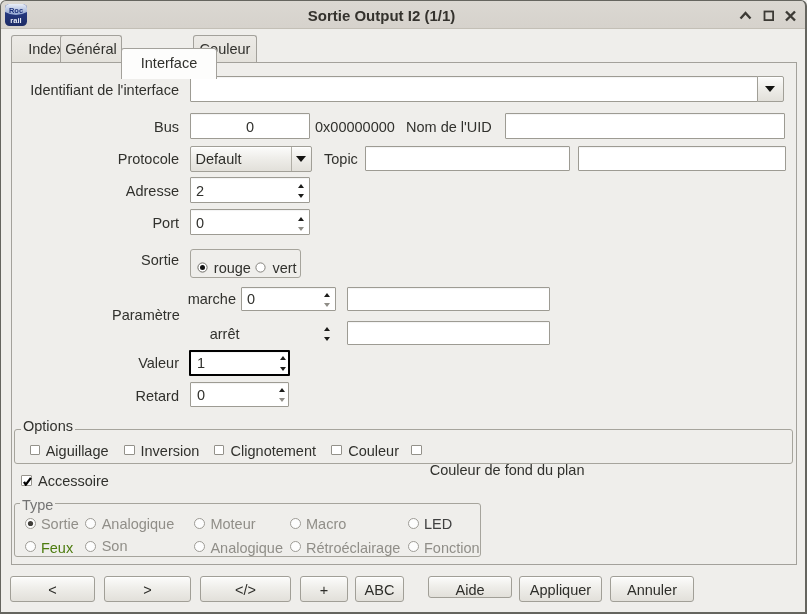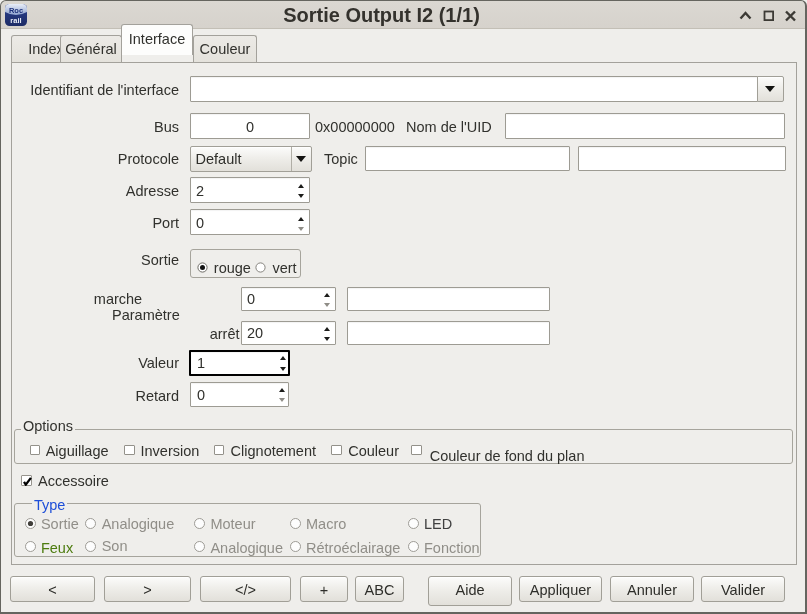--- a/index.html
+++ b/index.html
@@ -1,19 +1,19 @@
 <!DOCTYPE html>
 <html><head><meta charset="utf-8"><style>
 *{margin:0;padding:0;box-sizing:border-box}
 html,body{width:807px;height:614px;overflow:hidden;font-family:"Liberation Sans",sans-serif}
 #page{position:relative;width:807px;height:614px;background:#efeeeb;font-size:14.5px;color:#31312d}
 .abs{position:absolute}
 #frame{position:absolute;inset:0;border:1px solid #65655f;border-right-width:2px;border-bottom-width:2px;border-radius:6px 6px 0 0;pointer-events:none;z-index:50}
 #titlebar{position:absolute;left:1px;top:1px;width:804px;height:28px;background:linear-gradient(#dbd8d2,#d6d2cc);border-radius:5px 5px 0 0;border-bottom:1px solid #c3bfb6}
-#title{position:absolute;left:0;top:0;width:763px;height:28px;line-height:31px;text-align:center;font-weight:bold;font-size:20px;color:#34322d}
+#title{position:absolute;left:0;top:0;width:763px;height:28px;line-height:31px;text-align:center;font-weight:bold;font-size:15px;color:#34322d}
 .lbl{position:absolute;white-space:nowrap;line-height:17px}
 .rlbl{position:absolute;left:0;width:179px;text-align:right;white-space:nowrap;line-height:17px}
 .inp{position:absolute;background:#fff;border:1px solid #9d9b93;border-radius:1px;box-shadow:inset 0 1px 1px rgba(0,0,0,.05)}
 .btn{position:absolute;background:linear-gradient(#fcfcfb,#efeeea 45%,#e2e0da);border:1px solid #a19f97;box-shadow:inset 0 1px 0 rgba(255,255,255,.8);border-radius:3px;text-align:center;color:#2e2e2a}
 .grp{position:absolute;border:1px solid #a6a49c;border-radius:3px}
 .glbl{position:absolute;background:#efeeeb;padding:0 2px;white-space:nowrap}
 .aup{position:absolute;width:0;height:0;border-left:3.5px solid transparent;border-right:3.5px solid transparent;border-bottom:4px solid #1c1c1a}
 .adn{position:absolute;width:0;height:0;border-left:3.5px solid transparent;border-right:3.5px solid transparent;border-top:4px solid #1c1c1a}
 .adng{border-top-color:#8f8d87}
 .dar{position:absolute;width:0;height:0;border-left:5.5px solid transparent;border-right:5.5px solid transparent;border-top:6.5px solid #131311}
@@ -45,21 +45,21 @@
     <path d="M1.5 8.5 L6.5 3 L11.5 8.5" stroke="#3c3a35" stroke-width="2.4" fill="none"></path>
     <rect x="25.5" y="1.5" width="8.6" height="8.6" stroke="#3c3a35" stroke-width="1.8" fill="none"></rect>
     <path d="M47 1.5 L56 10.5 M56 1.5 L47 10.5" stroke="#3c3a35" stroke-width="2.4" fill="none"></path>
   </svg>
 
   <div class="abs" style="left:11px;top:62px;width:786px;height:503px;border:1px solid #a3a19b;background:#efeeeb"></div>
 
   <div class="tab" style="left:11px;width:70px">Index</div>
   <div class="tab" style="left:60px;width:62px">Général</div>
   <div class="tab" style="left:193px;width:64px">Couleur</div>
-  <div class="tab" style="left:121px;top:24px;height:31px;width:72px;background:#fdfdfc;line-height:28px;z-index:2">Interface</div>
+  <div class="tab" style="left:121px;top:48px;height:31px;width:96px;background:#fdfdfc;line-height:28px;z-index:2">Interface</div>
 
   <div class="rlbl" style="top:81.5px">Identifiant de l'interface</div>
   <div class="inp" style="left:190px;top:76px;width:568px;height:26px"></div>
   <div class="btn" style="left:757px;top:76px;width:27px;height:26px;border-radius:0 2px 2px 0"></div>
   <div class="dar" style="left:765px;top:86px"></div>
 
   <div class="rlbl" style="top:119px">Bus</div>
   <div class="inp" style="left:190px;top:113px;width:120px;height:26px;text-align:center;line-height:26px">0</div>
   <div class="lbl" style="left:315px;top:119px">0x00000000</div>
   <div class="lbl" style="left:406px;top:119px">Nom de l'UID</div>
@@ -89,27 +89,26 @@
       <circle cx="5.5" cy="5.5" r="4.6" fill="#fff" stroke="#6e6c66" stroke-width="1"></circle>
       <circle cx="5.5" cy="5.5" r="2.5" fill="#121212"></circle>
     </svg>
   <div class="lbl" style="left:213.8px;top:259.8px">rouge</div>
   <svg class="abs" style="left:255px;top:261.5px" width="11" height="11">
       <circle cx="5.5" cy="5.5" r="4.6" fill="#fff" stroke="#85837d" stroke-width="1"></circle>
     </svg>
   <div class="lbl" style="left:272.4px;top:259.8px">vert</div>
 
   <div class="lbl" style="left:112px;top:306.5px">Paramètre</div>
-  <div class="lbl" style="left:0;top:290.5px;width:236px;text-align:center">marche</div>
+  <div class="lbl" style="left:0;top:290.5px;width:236px;text-align:right">marche</div>
   <div class="inp" style="left:241px;top:287px;width:95px;height:24px;line-height:23px;padding-left:5px">0</div>
   <div class="aup" style="left:324px;top:292.5px"></div>
   <div class="adn adng" style="left:324px;top:302.5px"></div>
   <div class="inp" style="left:347px;top:287px;width:203px;height:24px"></div>
   <div class="lbl" style="left:0;top:326px;width:239.5px;text-align:right">arrêt</div>
-  <div class="inp" style="left:241px;top:321px;width:95px;height:24px;line-height:23px;padding-left:5px">20</div>
   <div class="aup" style="left:324px;top:326.5px"></div>
   <div class="adn" style="left:324px;top:336.5px"></div>
   <div class="inp" style="left:347px;top:321px;width:203px;height:24px"></div>
 
   <div class="rlbl" style="top:355px">Valeur</div>
   <div class="inp" style="left:189px;top:350px;width:101px;height:26px;border:2px solid #000;line-height:22px;padding-left:6px">1</div>
   <div class="aup" style="left:279.5px;top:356px"></div>
   <div class="adn" style="left:279.5px;top:366.5px"></div>
 
   <div class="rlbl" style="top:387.5px">Retard</div>
@@ -121,30 +120,30 @@
   <div class="glbl" style="left:21px;top:418px">Options</div>
   <div class="chk" style="left:29.5px;top:444.5px"></div>
     <div class="lbl" style="left:45.7px;top:442.5px">Aiguillage</div>
   <div class="chk" style="left:124.3px;top:444.5px"></div>
     <div class="lbl" style="left:140.5px;top:442.5px">Inversion</div>
   <div class="chk" style="left:213.6px;top:444.5px"></div>
     <div class="lbl" style="left:230.6px;top:442.5px">Clignotement</div>
   <div class="chk" style="left:331.4px;top:444.5px"></div>
     <div class="lbl" style="left:348.2px;top:442.5px">Couleur</div>
   <div class="chk" style="left:411px;top:444.5px"></div>
-    <div class="lbl" style="left:429.7px;top:448px">Couleur de fond du plan</div>
+    <div class="lbl" style="left:429.7px;top:462px">Couleur de fond du plan</div>
 
   <div class="chk" style="left:21px;top:475px;width:11px;height:11px;border-color:#97948d"></div>
   <svg class="abs" style="left:22.5px;top:476.5px" width="9" height="9">
       <path d="M1 4.8 L2.8 7.6 L7.9 0.9" stroke="#000" stroke-width="2.3" fill="none"></path>
     </svg>
   <div class="lbl" style="left:38px;top:472.5px">Accessoire</div>
 
   <div class="grp" style="left:14px;top:503px;width:467px;height:54px"></div>
-  <div class="glbl" style="left:32px;top:497px;color:#1d4ed8">Type</div>
+  <div class="glbl" style="left:20px;top:497px;color:#737373">Type</div>
   <svg class="abs" style="left:24.5px;top:517.5px" width="11" height="11">
       <circle cx="5.5" cy="5.5" r="5" fill="#fdfdfd" stroke="#9d9b95" stroke-width="1"></circle>
       <circle cx="5.5" cy="5.5" r="2.6" fill="#403e3a"></circle>
     </svg>
   <div class="lbl" style="left:40.9px;top:516px;color:#908e88">Sortie</div>
   <svg class="abs" style="left:85.3px;top:517.5px" width="11" height="11">
       <circle cx="5.5" cy="5.5" r="5" fill="#fdfdfd" stroke="#9d9b95" stroke-width="1"></circle>
     </svg>
   <div class="lbl" style="left:101.7px;top:516px;color:#908e88">Analogique</div>
   <svg class="abs" style="left:194px;top:517.5px" width="11" height="11">
@@ -178,19 +177,18 @@
   <svg class="abs" style="left:407.6px;top:541px" width="11" height="11">
       <circle cx="5.5" cy="5.5" r="5" fill="#fdfdfd" stroke="#9d9b95" stroke-width="1"></circle>
     </svg>
   <div class="lbl" style="left:424px;top:539.5px;color:#908e88">Fonction</div>
 
   <div class="btn" style="left:10px;top:576px;width:85px;height:26px;line-height:26px">&lt;</div>
   <div class="btn" style="left:104px;top:576px;width:87px;height:26px;line-height:26px">&gt;</div>
   <div class="btn" style="left:200px;top:576px;width:91px;height:26px;line-height:26px">&lt;/&gt;</div>
   <div class="btn" style="left:300px;top:576px;width:48px;height:26px;line-height:26px">+</div>
   <div class="btn" style="left:355px;top:576px;width:49px;height:26px;line-height:26px">ABC</div>
-  <div class="btn" style="left:428px;top:576px;width:84px;height:30px;line-height:26px">Aide</div>
+  <div class="btn" style="left:428px;top:576px;width:84px;height:22px;line-height:26px">Aide</div>
   <div class="btn" style="left:519px;top:576px;width:83px;height:26px;line-height:26px">Appliquer</div>
   <div class="btn" style="left:610px;top:576px;width:84px;height:26px;line-height:26px">Annuler</div>
-  <div class="btn" style="left:701px;top:576px;width:84px;height:26px;line-height:26px">Valider</div>
 
   <div id="frame"></div>
 </div>
 
 </body></html>

